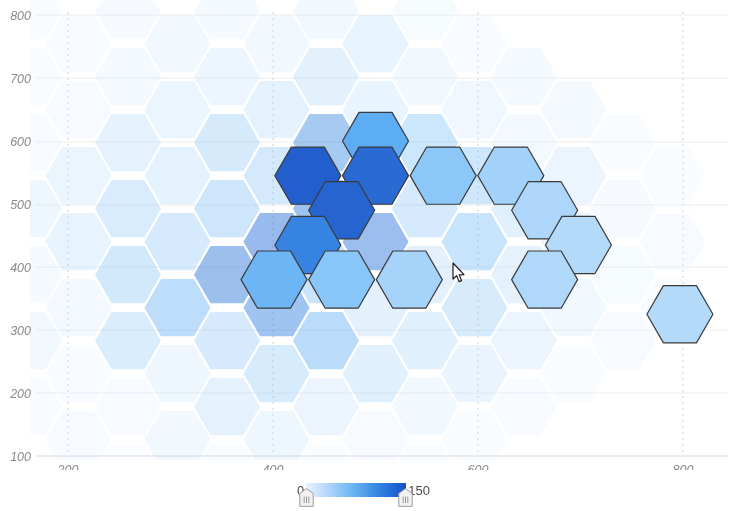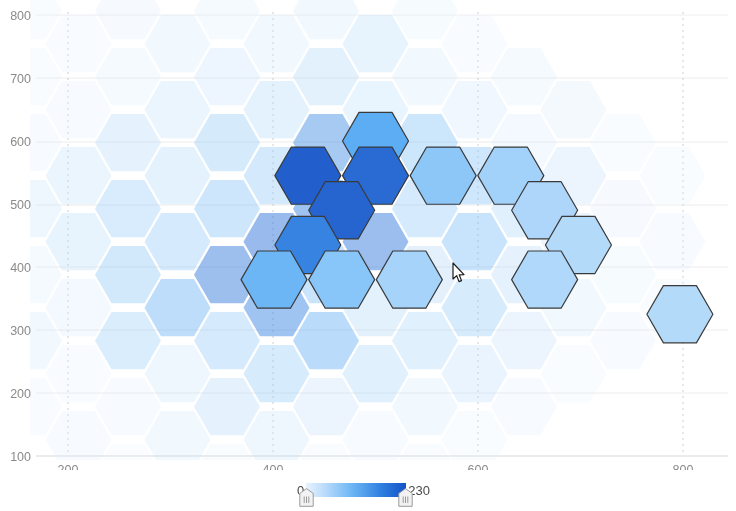--- a/index.html
+++ b/index.html
@@ -4,21 +4,21 @@
 <style>
   html,body{margin:0;padding:0;}
   body{
     width:736px;height:511px;
     background:#ffffff;
     font-family:"Liberation Sans", sans-serif;
     overflow:hidden;
     position:relative;
   }
   #root{position:absolute;inset:0;}
-  .plot-wrap{position:absolute;left:0;top:0;width:736px;height:470px;}
+  .plot-wrap{position:absolute;left:0;top:0;width:736px;height:470px;font-style:italic;}
   svg.plot{display:block;}
   .tick-label{
     font-family:"Liberation Sans", sans-serif;
     font-size:12.5px;
     fill:#8a8a8a;
   }
   .ytick{text-anchor:end;}
   .xtick{text-anchor:middle;}
 
   
@@ -240,21 +240,21 @@
         </div>
         <div class="handle handle-right">
           <svg width="15" height="19" viewBox="0 0 15 19">
             <path d="M7.5 0.6 L14.2 5.4 L14.2 18.3 L0.8 18.3 L0.8 5.4 Z" fill="#f2f2f2" stroke="#9a9a9a" stroke-width="1"></path>
             <line x1="5.2" y1="8.5" x2="5.2" y2="15" stroke="#9a9a9a" stroke-width="1"></line>
             <line x1="7.5" y1="8.5" x2="7.5" y2="15" stroke="#9a9a9a" stroke-width="1"></line>
             <line x1="9.8" y1="8.5" x2="9.8" y2="15" stroke="#9a9a9a" stroke-width="1"></line>
           </svg>
         </div>
       </div>
-      <span class="legend-max">230</span>
+      <span class="legend-max">150</span>
     </div>
   </div>
 
   <div class="cursor" style="left: 452px; top: 262px;">
     <svg width="14" height="21" viewBox="0 0 14 21">
       <path d="M1 1 L1 17 L4.7 13.6 L7 19.6 L9.5 18.6 L7.2 12.8 L12 12.6 Z" fill="#ffffff" stroke="#1c1c1c" stroke-width="1.2" stroke-linejoin="round"></path>
     </svg>
   </div>
 
 </div>

